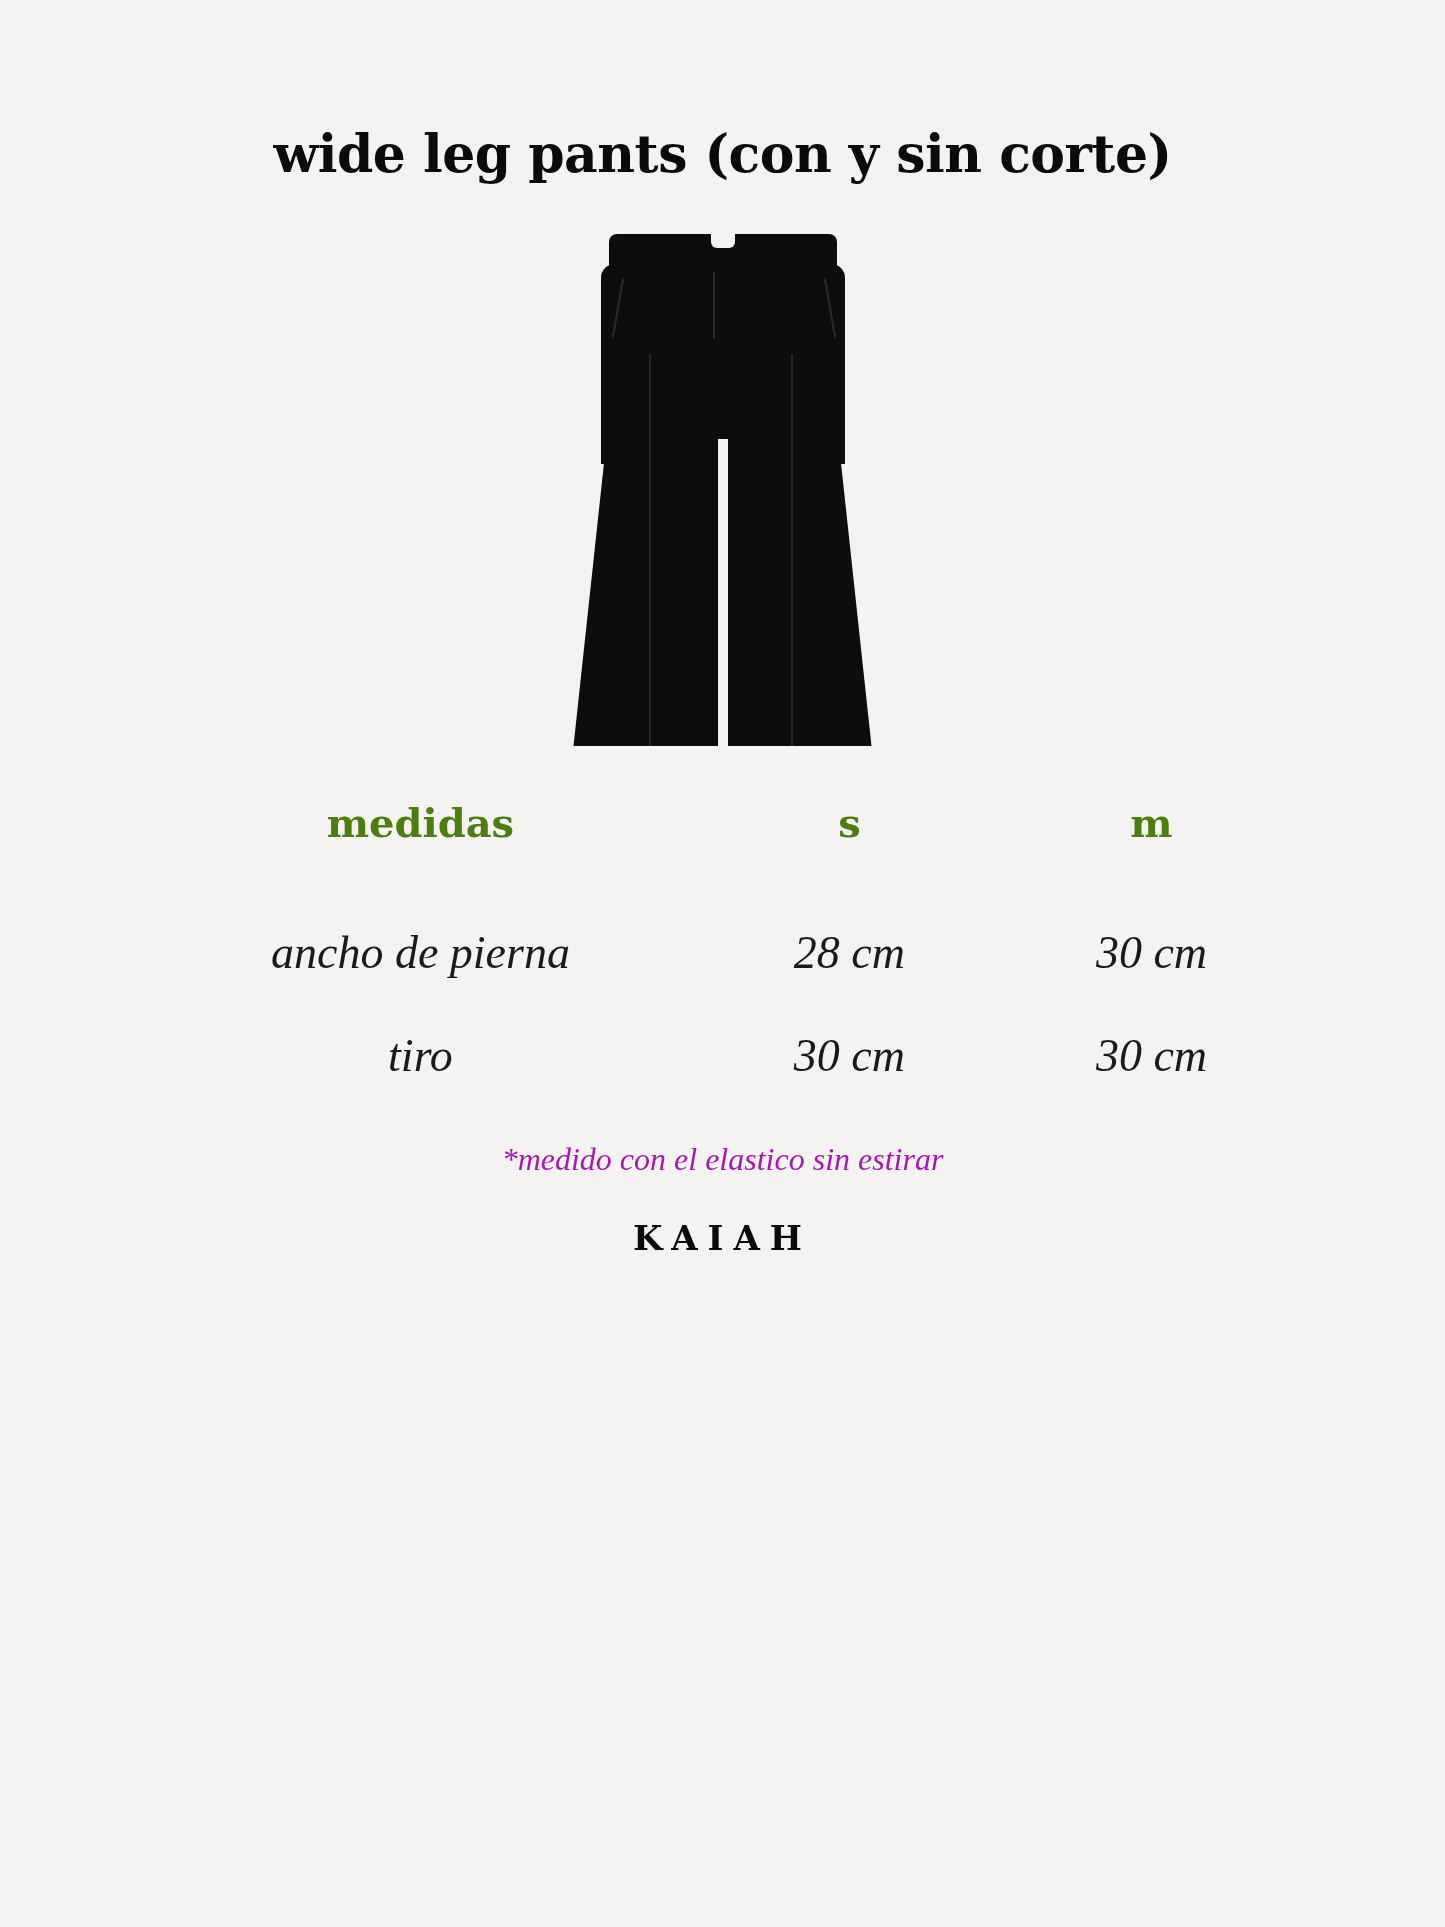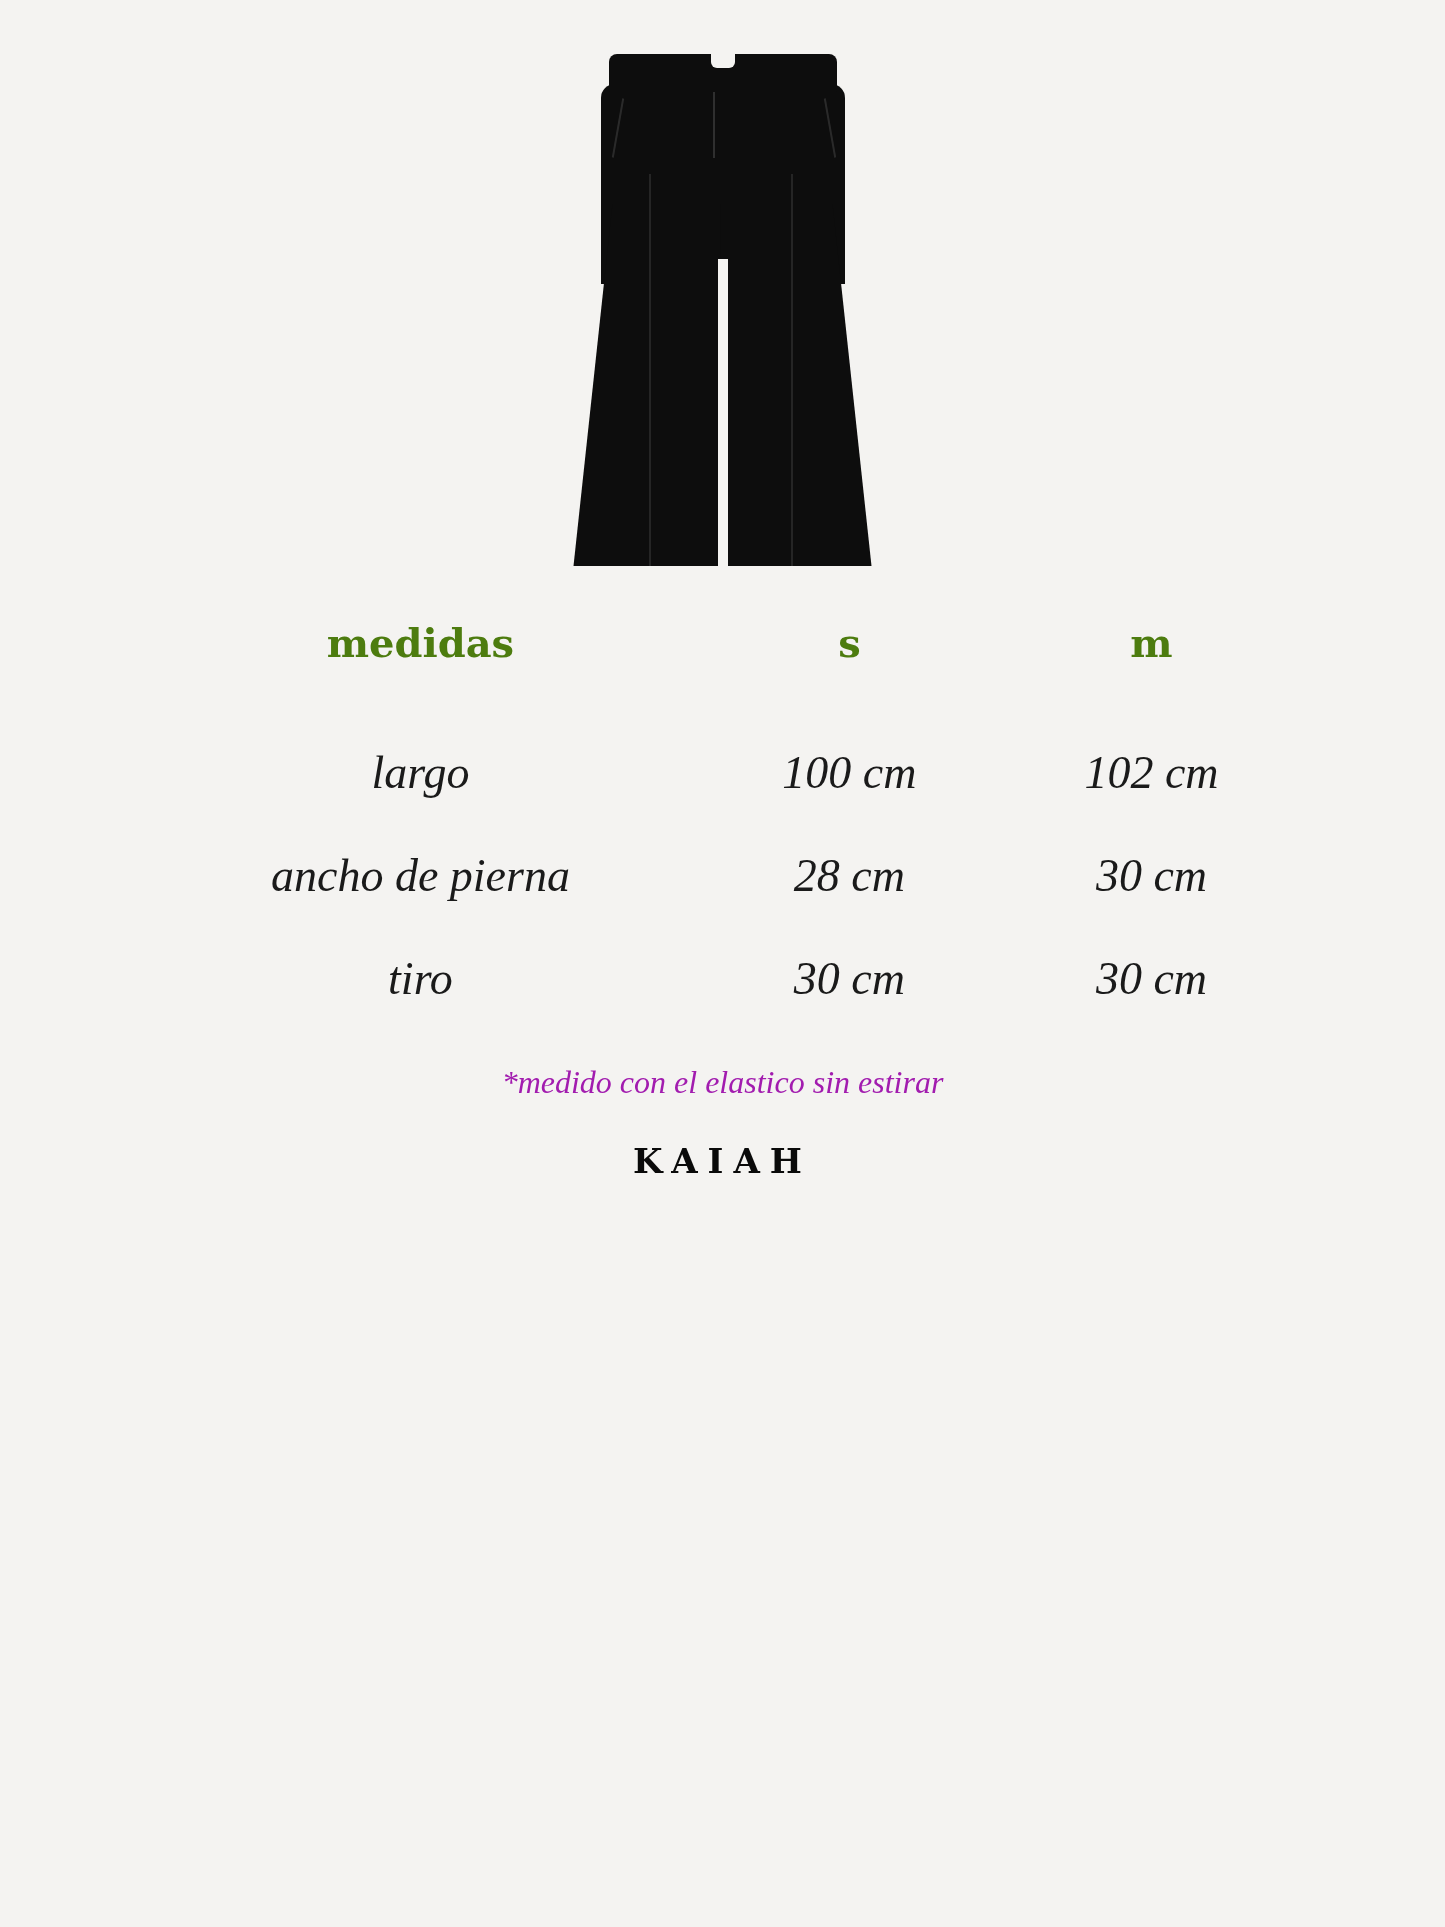--- a/index.html
+++ b/index.html
@@ -195,20 +195,21 @@
     letter-spacing: 10px;
     color: #0a0a0a;
     text-align: center;
   }
 </style>
 </head>
 <body>
 
 <div class="page">
 
+  <div class="title">wide leg pants (con y sin corte)</div>
 
   <div class="product-image">
     <div class="pants">
       <div class="hip"></div>
       <div class="leg-left"></div>
       <div class="leg-right"></div>
       <div class="crotch-gap"></div>
       <div class="waistband"></div>
       <div class="waist-notch"></div>
       <div class="fly"></div>
@@ -223,25 +224,20 @@
     <table class="sizes">
       <thead>
         <tr>
           <th class="col-measure">medidas</th>
           <th class="col-size">s</th>
           <th class="col-size">m</th>
         </tr>
       </thead>
       <tbody>
         <tr>
-          <td class="measure-name">largo</td>
-          <td>100 cm</td>
-          <td>102 cm</td>
-        </tr>
-        <tr>
           <td class="measure-name">ancho de pierna</td>
           <td>28 cm</td>
           <td>30 cm</td>
         </tr>
         <tr>
           <td class="measure-name">tiro</td>
           <td>30 cm</td>
           <td>30 cm</td>
         </tr>
       </tbody>

